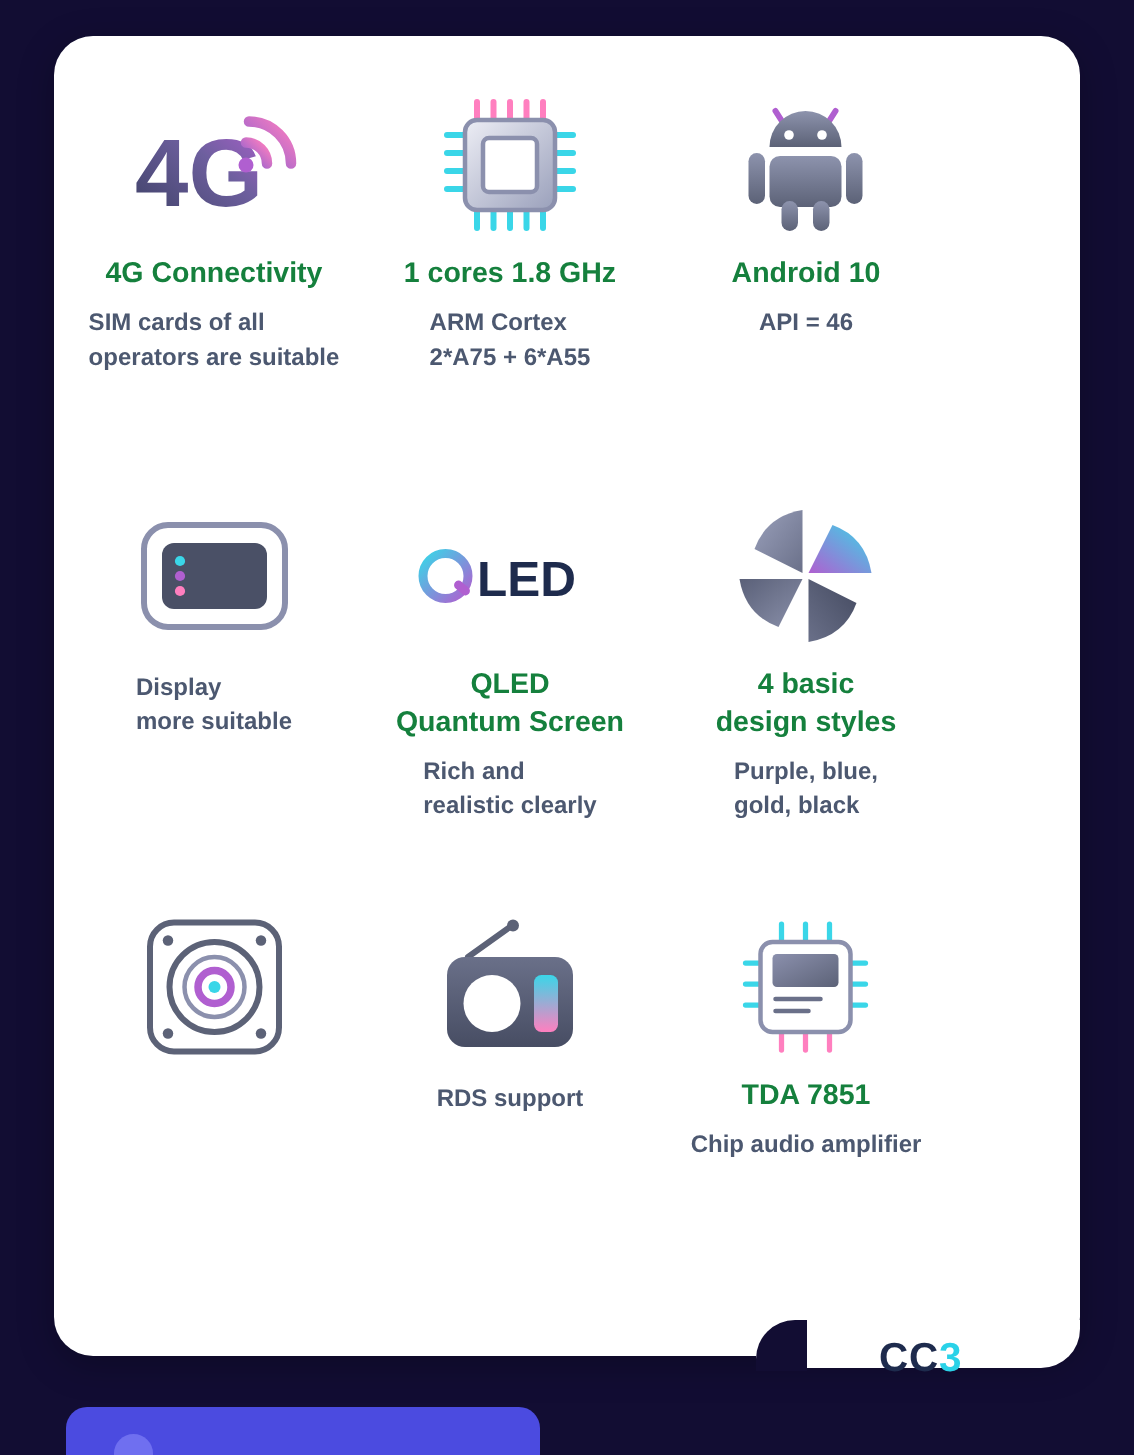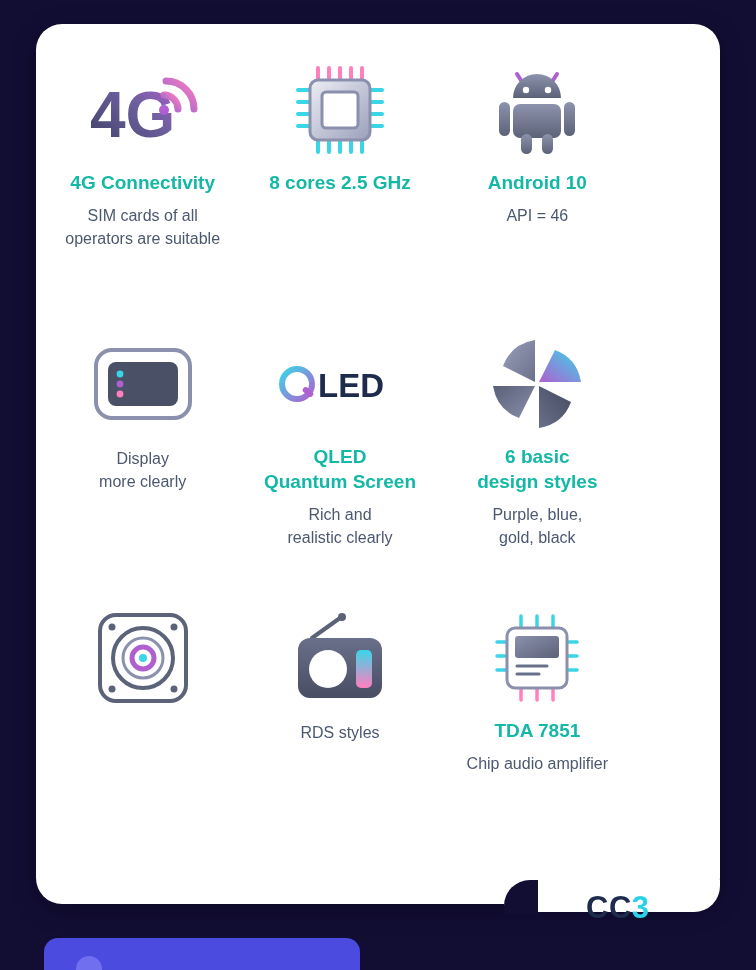--- a/index.html
+++ b/index.html
@@ -71,42 +71,43 @@
     padding: 14px 6px 0 6px;
     box-sizing: border-box;
   }
   .icon-wrap {
     height: 108px;
     display: flex;
     align-items: center;
     justify-content: center;
   }
   .title {
-    color: #14b8a6;
+    color: #15803d;
     font-weight: bold;
     font-size: 19px;
     line-height: 25px;
     text-align: center;
     margin-top: 6px;
     white-space: pre-line;
   }
   .subtitle {
     color: #4c5870;
     font-size: 16px;
     line-height: 23px;
-    text-align: center;
+    text-align: left;
     margin-top: 9px;
     white-space: pre-line;
+    font-weight: bold;
   }
   
   .brand {
     position: absolute;
     left: 586px;
     top: 890px;
-    font-size: 31px;
+    font-size: 27px;
     font-weight: bold;
     letter-spacing: 0.5px;
     color: #1e2b4d;
   }
   .brand .three {
     color: #2ad2e8;
   }
   
   .bottom-card {
     position: absolute;
@@ -194,21 +195,23 @@
             <line x1="76" y1="28" x2="90" y2="28"></line>
             <line x1="76" y1="40" x2="90" y2="40"></line>
             <line x1="76" y1="52" x2="90" y2="52"></line>
             <line x1="76" y1="64" x2="90" y2="64"></line>
           </g>
           <rect x="18" y="18" width="60" height="60" rx="8" fill="url(#chipg)" stroke="#7c melts"></rect>
           <rect x="18" y="18" width="60" height="60" rx="8" fill="url(#chipg)" stroke="#8b90ad" stroke-width="3"></rect>
           <rect x="30" y="30" width="36" height="36" rx="4" fill="#ffffff" stroke="#8b90ad" stroke-width="3"></rect>
         </svg>
       </div>
-      <div class="title">8 cores 2.5 GHz</div>
+      <div class="title">1 cores 1.8 GHz</div>
+      <div class="subtitle">ARM Cortex
+2*A75 + 6*A55</div>
     </div>
 
     <div class="cell">
       <div class="icon-wrap">
         <svg width="92" height="92" viewBox="0 0 92 92">
           <defs>
             <linearGradient id="andg" x1="0" y1="0" x2="0" y2="1">
               <stop offset="0%" stop-color="#8d93ad"></stop>
               <stop offset="100%" stop-color="#5c6277"></stop>
             </linearGradient>
@@ -235,21 +238,21 @@
       <div class="icon-wrap">
         <svg width="100" height="74" viewBox="0 0 100 74">
           <rect x="3" y="3" width="94" height="68" rx="16" fill="#ffffff" stroke="#8b90ad" stroke-width="4"></rect>
           <rect x="15" y="15" width="70" height="44" rx="8" fill="#4a5066"></rect>
           <circle cx="27" cy="27" r="3.4" fill="#3ad6e8"></circle>
           <circle cx="27" cy="37" r="3.4" fill="#b05fd0"></circle>
           <circle cx="27" cy="47" r="3.4" fill="#ff7fbf"></circle>
         </svg>
       </div>
       <div class="subtitle">Display
-more clearly</div>
+more suitable</div>
     </div>
 
     <div class="cell">
       <div class="icon-wrap">
         <svg width="128" height="46" viewBox="0 0 128 46">
           <defs>
             <linearGradient id="qg" x1="0" y1="0" x2="1" y2="1">
               <stop offset="0%" stop-color="#3ad6e8"></stop>
               <stop offset="100%" stop-color="#b05fd0"></stop>
             </linearGradient>
@@ -285,21 +288,21 @@
               <stop offset="0%" stop-color="#8a90aa"></stop>
                 <stop offset="100%" stop-color="#5a6078"></stop>
             </linearGradient>
           </defs>
           <path d="M46 46 L46 4 Q22 8 14 30 Z" fill="url(#pw1)"></path>
           <path d="M50 46 L92 46 Q88 22 66 14 Z" fill="url(#pw2)"></path>
           <path d="M50 50 L50 92 Q74 88 82 66 Z" fill="url(#pw3)"></path>
           <path d="M46 50 L4 50 Q8 74 30 82 Z" fill="url(#pw4)"></path>
         </svg>
       </div>
-      <div class="title">6 basic
+      <div class="title">4 basic
 design styles</div>
       <div class="subtitle">Purple, blue,
 gold, black</div>
     </div>
 
     <div class="cell">
       <div class="icon-wrap">
         <svg width="92" height="92" viewBox="0 0 92 92">
           <rect x="3" y="3" width="86" height="86" rx="16" fill="none" stroke="#5c6277" stroke-width="4"></rect>
           <circle cx="46" cy="46" r="30" fill="none" stroke="#5c6277" stroke-width="4"></circle>
@@ -327,21 +330,21 @@
                 <stop offset="100%" stop-color="#ff7fbf"></stop>
             </linearGradient>
           </defs>
           <line x1="22" y1="26" x2="50" y2="6" stroke="#5c6277" stroke-width="4" stroke-linecap="round"></line>
           <circle cx="52" cy="5" r="4" fill="#5c6277"></circle>
           <rect x="8" y="26" width="84" height="60" rx="12" fill="url(#radg)"></rect>
           <circle cx="38" cy="57" r="19" fill="#ffffff"></circle>
           <rect x="66" y="38" width="16" height="38" rx="5" fill="url(#barg)"></rect>
         </svg>
       </div>
-      <div class="subtitle">RDS styles</div>
+      <div class="subtitle">RDS support</div>
     </div>
 
     <div class="cell">
       <div class="icon-wrap">
         <svg width="92" height="92" viewBox="0 0 92 92">
           <defs>
             <linearGradient id="ampg" x1="0" y1="0" x2="1" y2="1">
               <stop offset="0%" stop-color="#8b90ad"></stop>
                 <stop offset="100%" stop-color="#5c6277"></stop>
             </linearGradient>

